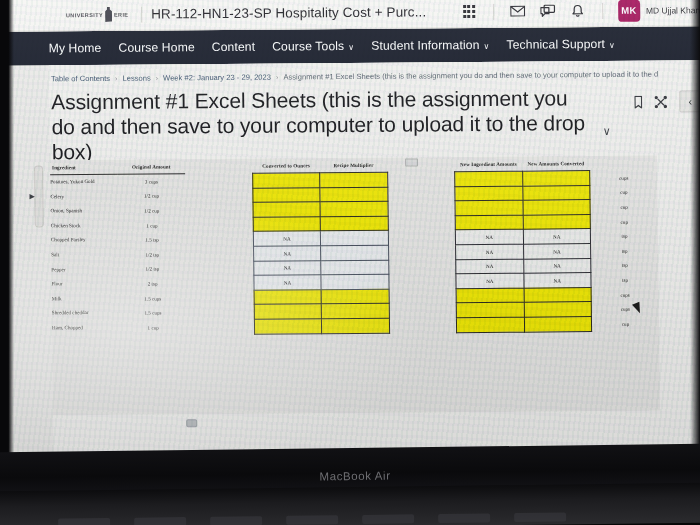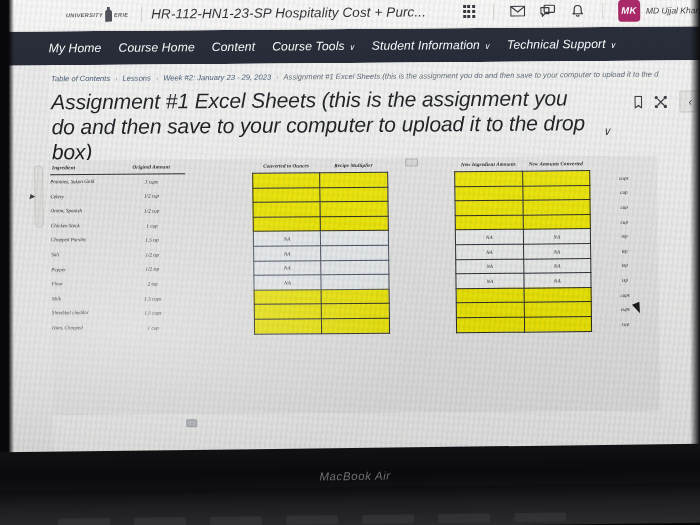--- a/index.html
+++ b/index.html
@@ -9,21 +9,20 @@
     background: #0a0a0a;
     font-family: "Liberation Sans", sans-serif;
   }
 
   
   #photo {
     position: relative;
     width: 700px; height: 525px;
     background: #060606;
     overflow: hidden;
-    font-style: italic;
   }
   
   #screen-wrap {
     position: absolute;
     left: 0px; top: -3px;
     width: 700px; height: 455px;
     transform: rotate(-0.7deg) skewY(0.25deg);
     transform-origin: 50% 0%;
     overflow: hidden;
     background: #ffffff;

